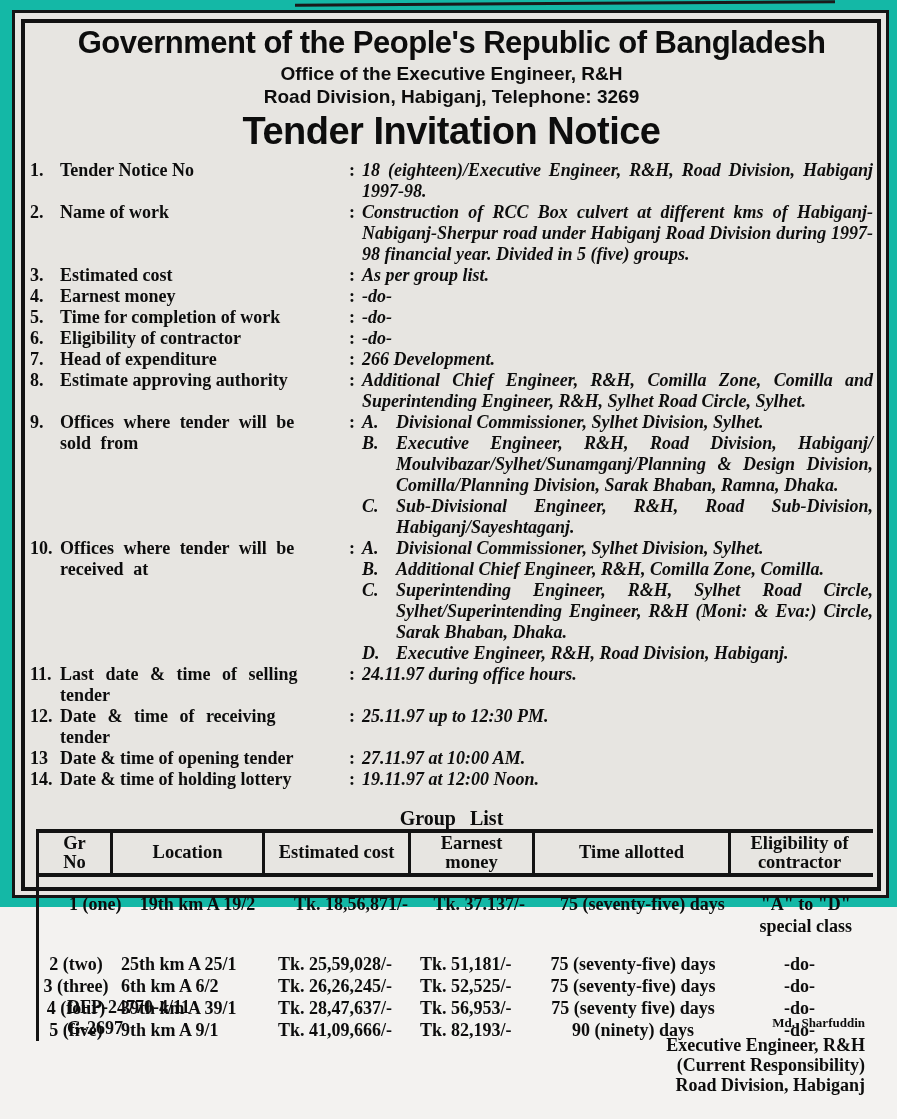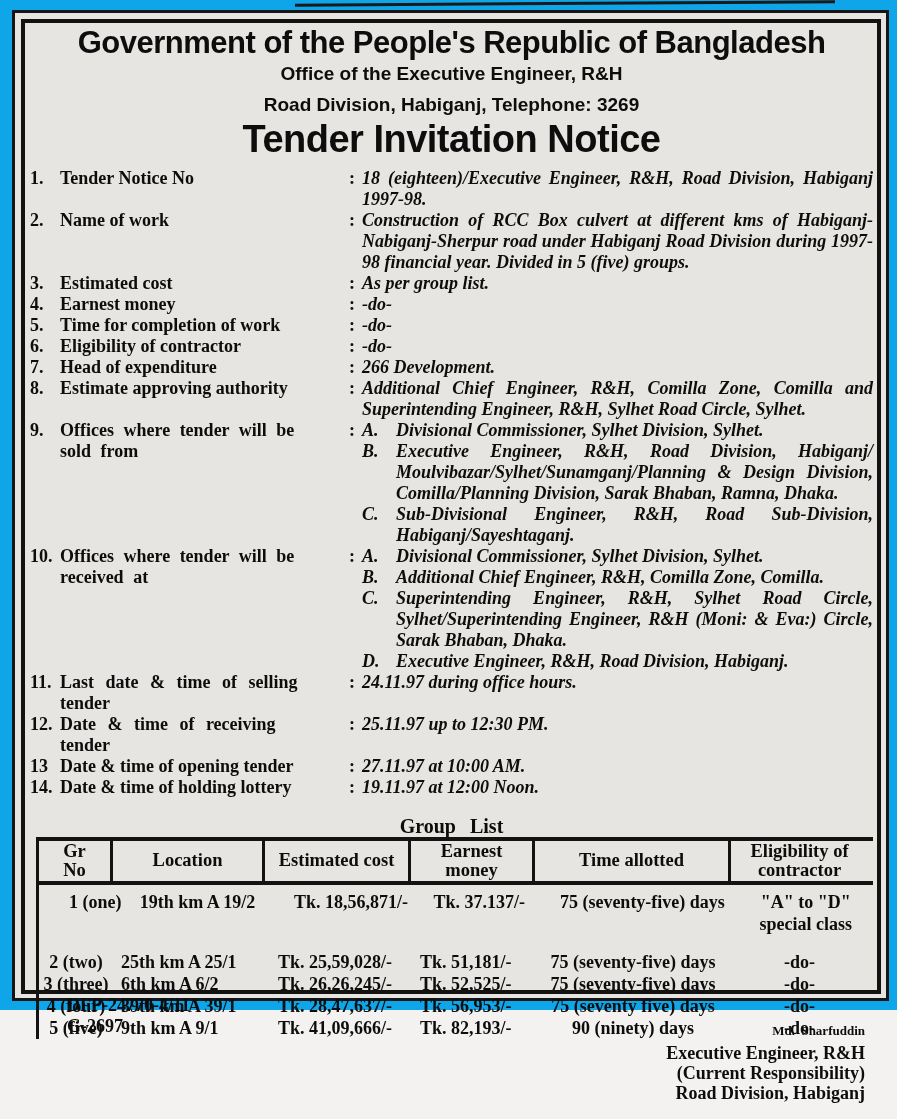--- a/index.html
+++ b/index.html
@@ -3,21 +3,21 @@
 <meta charset="utf-8">
 <style>
   html,body{margin:0;padding:0;}
   body{
     width:897px;height:1119px;
     background:#f3f2f0;
     font-family:"Liberation Serif","DejaVu Serif",serif;
     color:#0d0d0d;
     overflow:hidden;
   }
-  .page{position:relative;width:897px;height:1010px;background:#0ea5e9;}
+  .page{position:relative;width:897px;height:907px;background:#14b8a6;}
   .scan-artifact-top{
     position:absolute;top:2px;left:295px;width:540px;height:3px;
     background:#1a1a1a;transform:rotate(-0.35deg);
   }
   .frame-outer{
     position:absolute;top:10px;left:12px;right:8px;bottom:9px;
     border:3px solid #151515;background:#e7e5e1;
   }
   .frame-inner{
     position:absolute;top:19px;left:21px;right:16px;bottom:16px;
@@ -28,21 +28,21 @@
     display:flex;flex-direction:column;
   }
   
   .masthead{text-align:center;line-height:1.08;flex:0 0 auto;}
   .gov-title{
     font-family:"Liberation Sans","DejaVu Sans",sans-serif;
     font-weight:700;font-size:31px;letter-spacing:-0.5px;margin-top:0px;
   }
   .office-line{
     font-family:"Liberation Sans","DejaVu Sans",sans-serif;
-    font-weight:700;font-size:19px;margin-top:10px;
+    font-weight:700;font-size:19px;margin-top:2px;
   }
   .office-line.first{margin-top:5px;}
   .notice-title{
     font-family:"Liberation Sans","DejaVu Sans",sans-serif;
     font-weight:700;font-size:38px;letter-spacing:-0.5px;margin-top:3px;
   }
   
   .items{margin-top:8px;font-size:18px;font-weight:700;line-height:21px;flex:0 0 auto;}
   .item{display:flex;align-items:flex-start;}
   .ino{flex:0 0 30px;}
@@ -68,21 +68,21 @@
   .thead{display:flex;border-bottom:4px solid #131313;}
   .th{
     display:flex;align-items:center;justify-content:center;
     text-align:center;font-size:18.5px;font-weight:700;line-height:19px;
     height:40px;border-right:3px solid #131313;box-sizing:border-box;
     padding:0 12px;
   }
   .c0{width:74px;} .c1{width:152px;} .c2{width:146px;}
   .c3{width:124px;} .c4{width:196px;} .c5{width:137px;border-right:none;}
   .trow{display:flex;font-size:18px;font-weight:700;line-height:22px;}
-  .trow.first{margin-top:6px;margin-bottom:16px;padding-left:20px;}
+  .trow.first{margin-top:16px;margin-bottom:16px;padding-left:20px;}
   .td{box-sizing:border-box;padding:0 2px;}
   .td.c0{text-align:center;white-space:nowrap;}
   .td.c1{padding-left:8px;white-space:nowrap;}
   .td.c2{padding-left:13px;white-space:nowrap;}
   .td.c3{padding-left:9px;white-space:nowrap;}
   .td.c4{text-align:center;}
   .td.c5{text-align:center;}
   
   .sig{
     position:absolute;right:8px;top:178px;text-align:right;

